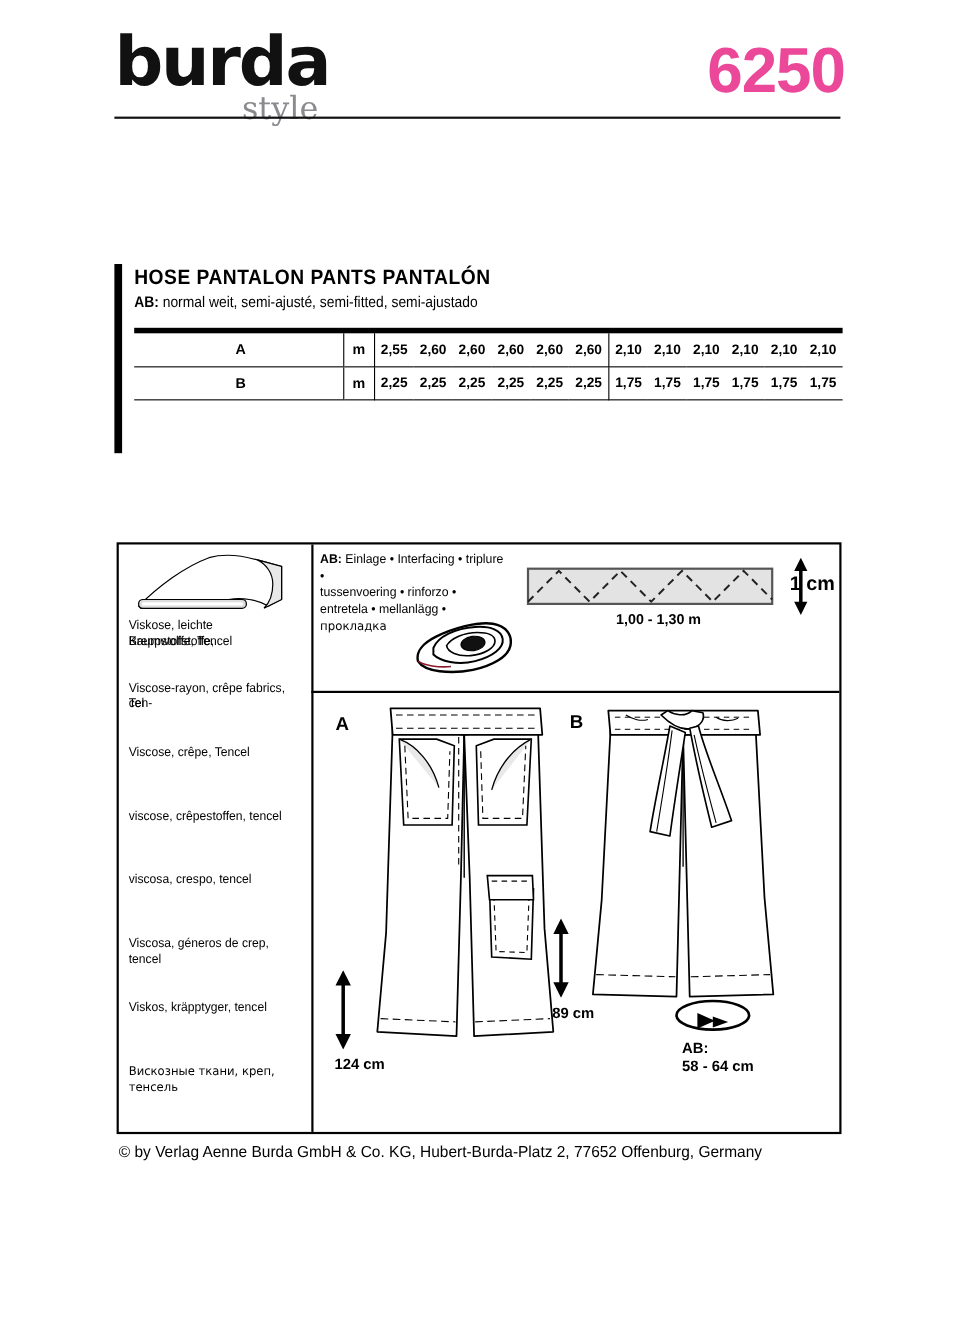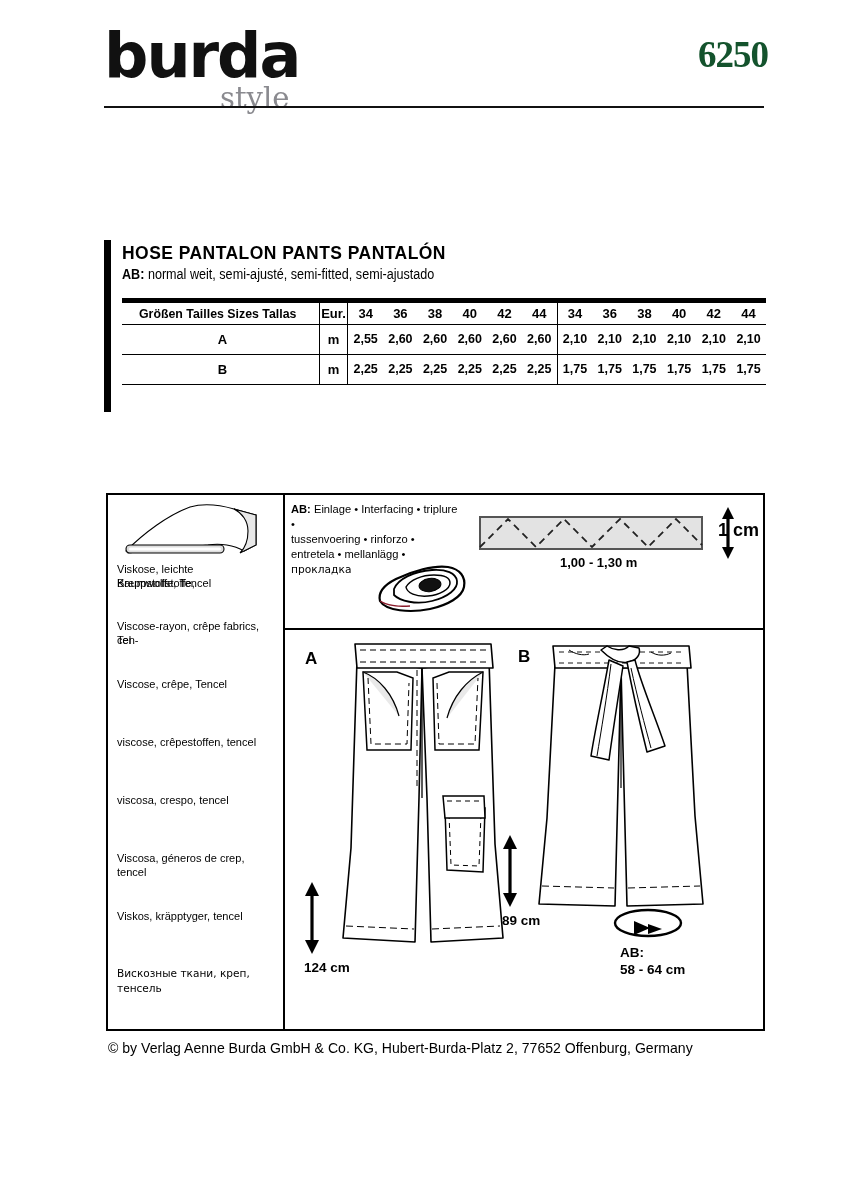--- a/index.html
+++ b/index.html
@@ -50,26 +50,26 @@
   }
   #header-rule {
     position: absolute;
     left: 104px; top: 106px;
     width: 660px; height: 2px;
     background: #111111;
   }
   #pattern-number {
     position: absolute;
     right: 100px; top: 36px;
-    font-family: Liberation Serif, serif;
-    font-size: 37px;
+    font-family: Liberation Sans, sans-serif;
+    font-size: 58px;
     font-weight: bold;
     letter-spacing: -1px;
     line-height: 1;
-    color: #14532d;
+    color: #ec4899;
   }
   #left-bar {
     position: absolute;
     left: 104px; top: 240px;
     width: 7px; height: 172px;
     background: #000000;
   }
   #title-main {
     position: absolute;
     left: 122px; top: 242px;
@@ -272,36 +272,20 @@
 <div id="left-bar"></div>
 <div id="title-main">HOSE  PANTALON  PANTS  PANTALÓN</div>
 <div id="title-sub">
   <b>AB:</b><span> normal weit, semi-ajusté, semi-fitted, semi-ajustado</span>
 </div>
 
 <table id="fabric-table">
   <tbody>
       <tr>
     <td class="tbl-top-black" colspan="15"></td>
-  </tr>
-  <tr class="row-sizes">
-    <td class="c-first cell-label b-b"><span class="cell-label-narrow">Größen  Tailles  Sizes  Tallas</span></td>
-    <td class="c-eur b-l b-r b-b">Eur.</td>
-    <td class="c-size b-b">34</td>
-    <td class="c-size b-b">36</td>
-    <td class="c-size b-b">38</td>
-    <td class="c-size b-b">40</td>
-    <td class="c-size b-b">42</td>
-    <td class="c-size b-b b-r">44</td>
-    <td class="c-size b-b">34</td>
-    <td class="c-size b-b">36</td>
-    <td class="c-size b-b">38</td>
-    <td class="c-size b-b">40</td>
-    <td class="c-size b-b">42</td>
-    <td class="c-size b-b">44</td>
   </tr>
   <tr class="row-data">
     <td class="c-first cell-label b-b">A</td>
     <td class="c-eur b-l b-r b-b">m</td>
     <td class="c-val b-b">2,55</td>
     <td class="c-val b-b">2,60</td>
     <td class="c-val b-b">2,60</td>
     <td class="c-val b-b">2,60</td>
     <td class="c-val b-b">2,60</td>
     <td class="c-val b-b b-r">2,60</td>

